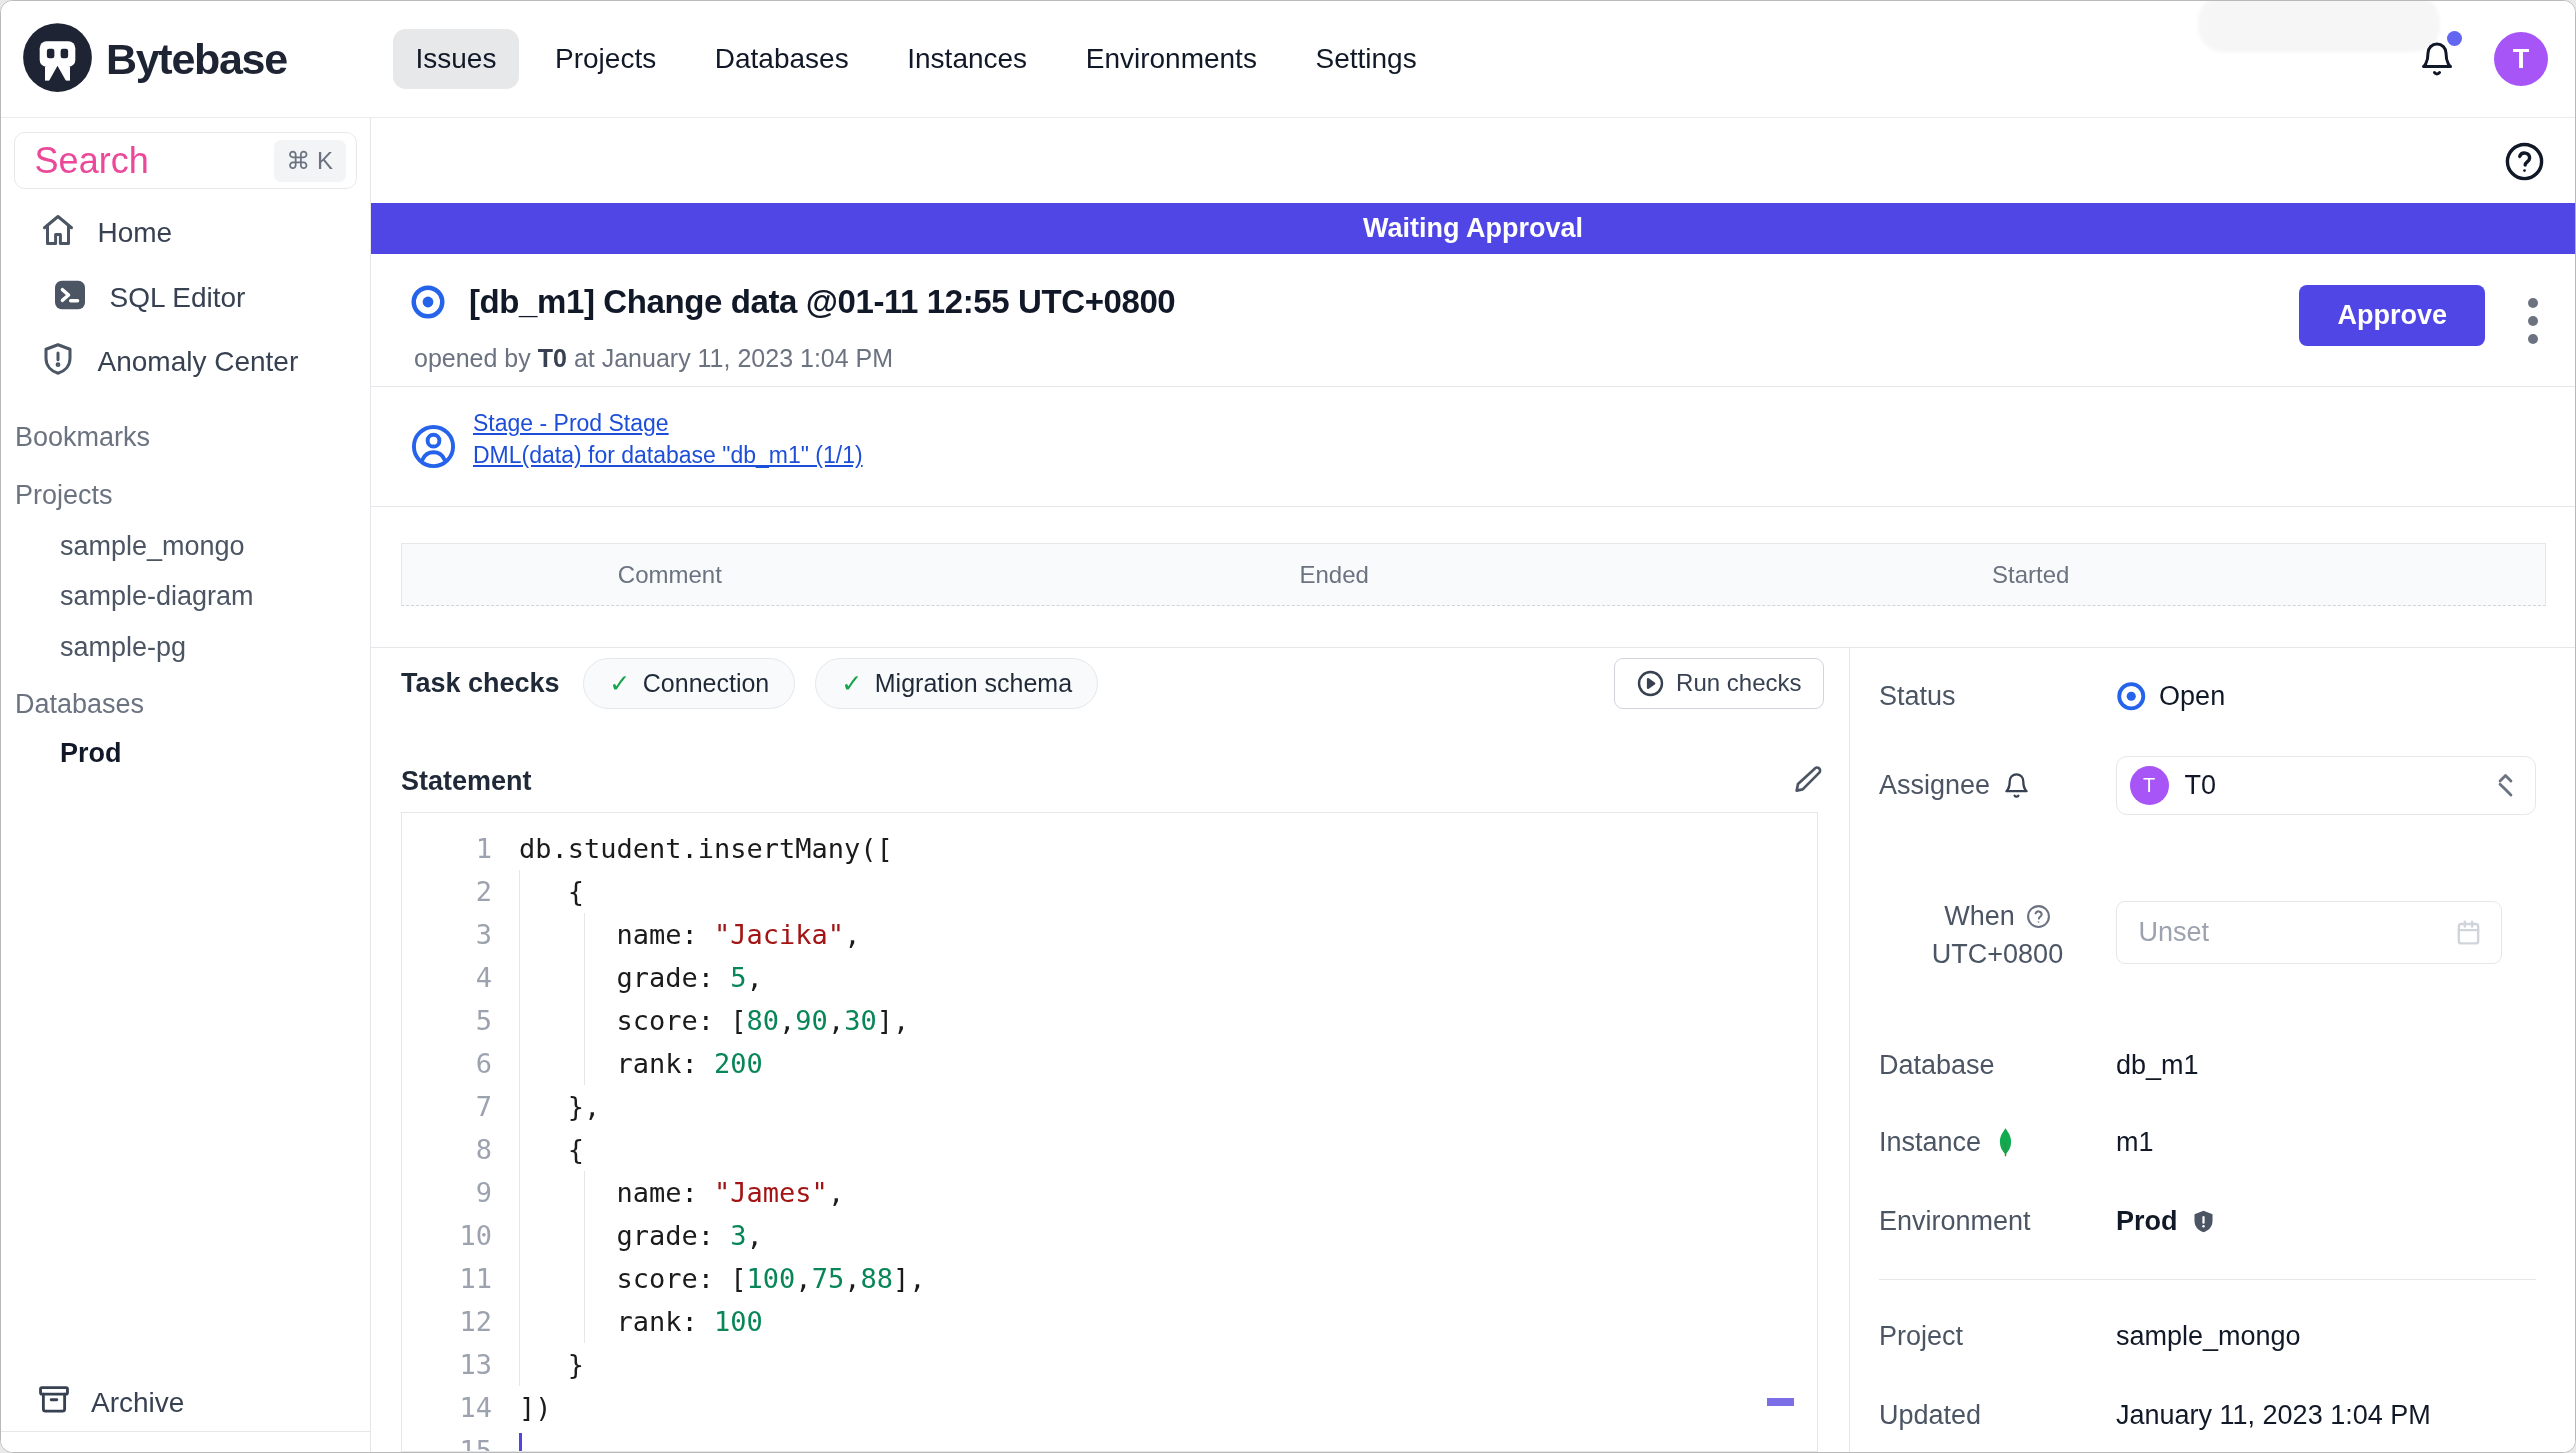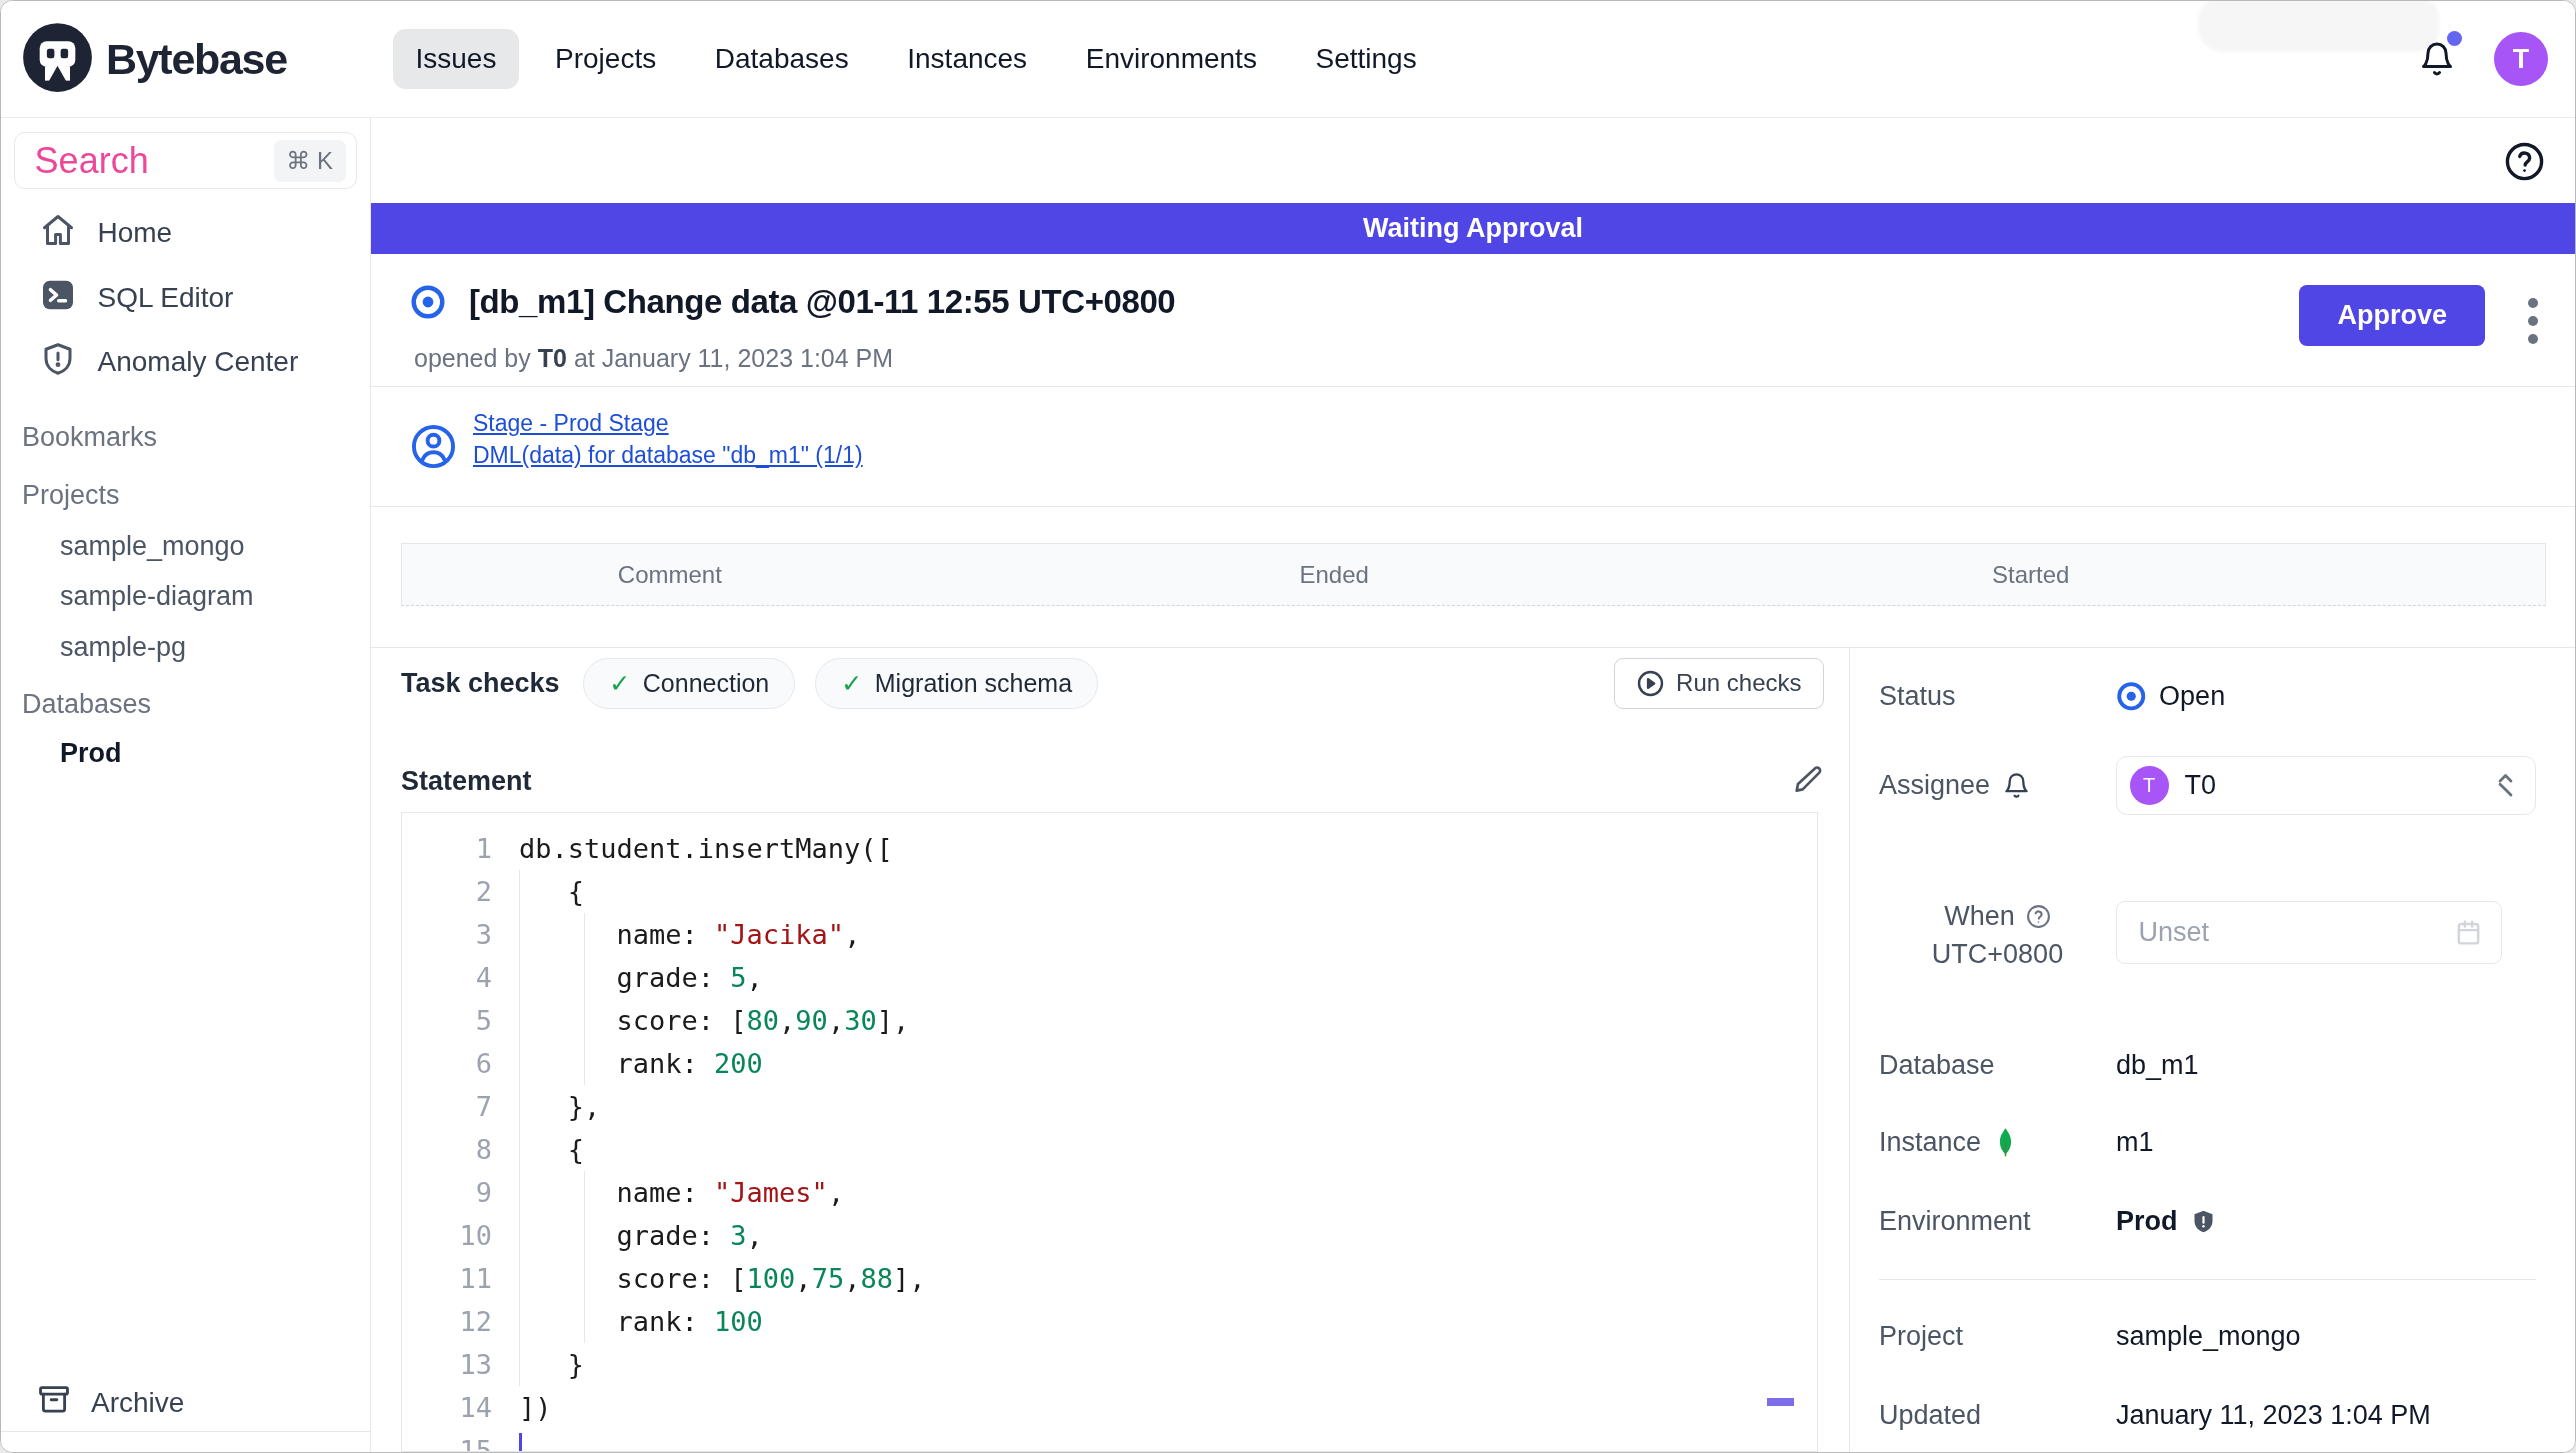--- a/index.html
+++ b/index.html
@@ -27,21 +27,21 @@
   
   .sidebar { position:absolute; top:117px; left:0; width:370px; bottom:0; background:#fff;
              border-right:0.9px solid #e5e7eb; }
   .searchbox { margin:14.4px 12.6px 0 12.6px; height:57px; border:0.9px solid #e5e7eb; border-radius:10.8px;
                display:flex; align-items:center; padding:0 10.8px 0 20px; cursor:text; }
   .searchbox .ph { color:#ec4899; font-size:36px; flex:1; }
   .kbd { background:#f3f4f6; border-radius:7.2px; color:#6b7280; font-size:24px; padding:7.2px 12.6px; }
   .snav-item { display:flex; align-items:center; gap:21.5px; height:54px; padding-left:39px;
                font-size:28px; color:#374151; cursor:pointer; }
   .snav-item svg { flex:none; }
-  .s-section { padding-left:21px; font-size:27px; color:#6b7280; height:36px; display:flex; align-items:center; }
+  .s-section { padding-left:14px; font-size:27px; color:#6b7280; height:36px; display:flex; align-items:center; }
   .s-sub { padding-left:59px; font-size:27px; color:#4b5563; height:50px; display:flex; align-items:center; cursor:pointer; }
   .s-sub.bold { color:#111827; font-weight:700; }
   .archive-row { position:absolute; bottom:29px; left:0; right:0; display:flex; align-items:center; gap:20px;
                  padding-left:36px; font-size:28px; color:#374151; cursor:pointer; }
   .sidebar-bottom-line { position:absolute; bottom:20px; left:0; right:0; border-top:0.9px solid #e5e7eb; }
 
   
   .main { position:absolute; top:117px; left:370px; right:0; bottom:0; background:#fff; display:flex; flex-direction:column; }
   .content-header { height:85px; flex:none; position:relative; }
   .help-circle { position:absolute; right:30.5px; top:23px; color:#111827; cursor:pointer; }
@@ -167,21 +167,21 @@
     </div>
     <div class="snav-item" style="margin-top:17px;">
       <span>
         <svg width="36" height="36" viewBox="0 0 24 24" fill="none" stroke="#4b5563" stroke-width="2" stroke-linecap="round" stroke-linejoin="round">
           <path d="M3 10.5 12 3l9 7.5"></path>
             <path d="M5 9.5V21h5.4v-6h3.2v6H19V9.5"></path>
         </svg>
       </span>
       <span>Home</span>
     </div>
-    <div class="snav-item" style="margin-top:10.8px;">
+    <div class="snav-item" style="margin-top:10.8px;margin-left:12px;">
       <span>
         <svg width="36" height="36" viewBox="0 0 24 24">
           <rect x="2" y="2.5" width="20" height="19" rx="4.5" fill="#4b5563"></rect>
           <path d="M7 8.5l4 3.5-4 3.5" fill="none" stroke="#fff" stroke-width="2.4" stroke-linecap="round" stroke-linejoin="round"></path>
           <line x1="12.5" y1="15.8" x2="17" y2="15.8" stroke="#fff" stroke-width="2.4" stroke-linecap="round"></line>
         </svg>
       </span>
       <span>SQL Editor</span>
     </div>
     <div class="snav-item" style="margin-top:10px;">

